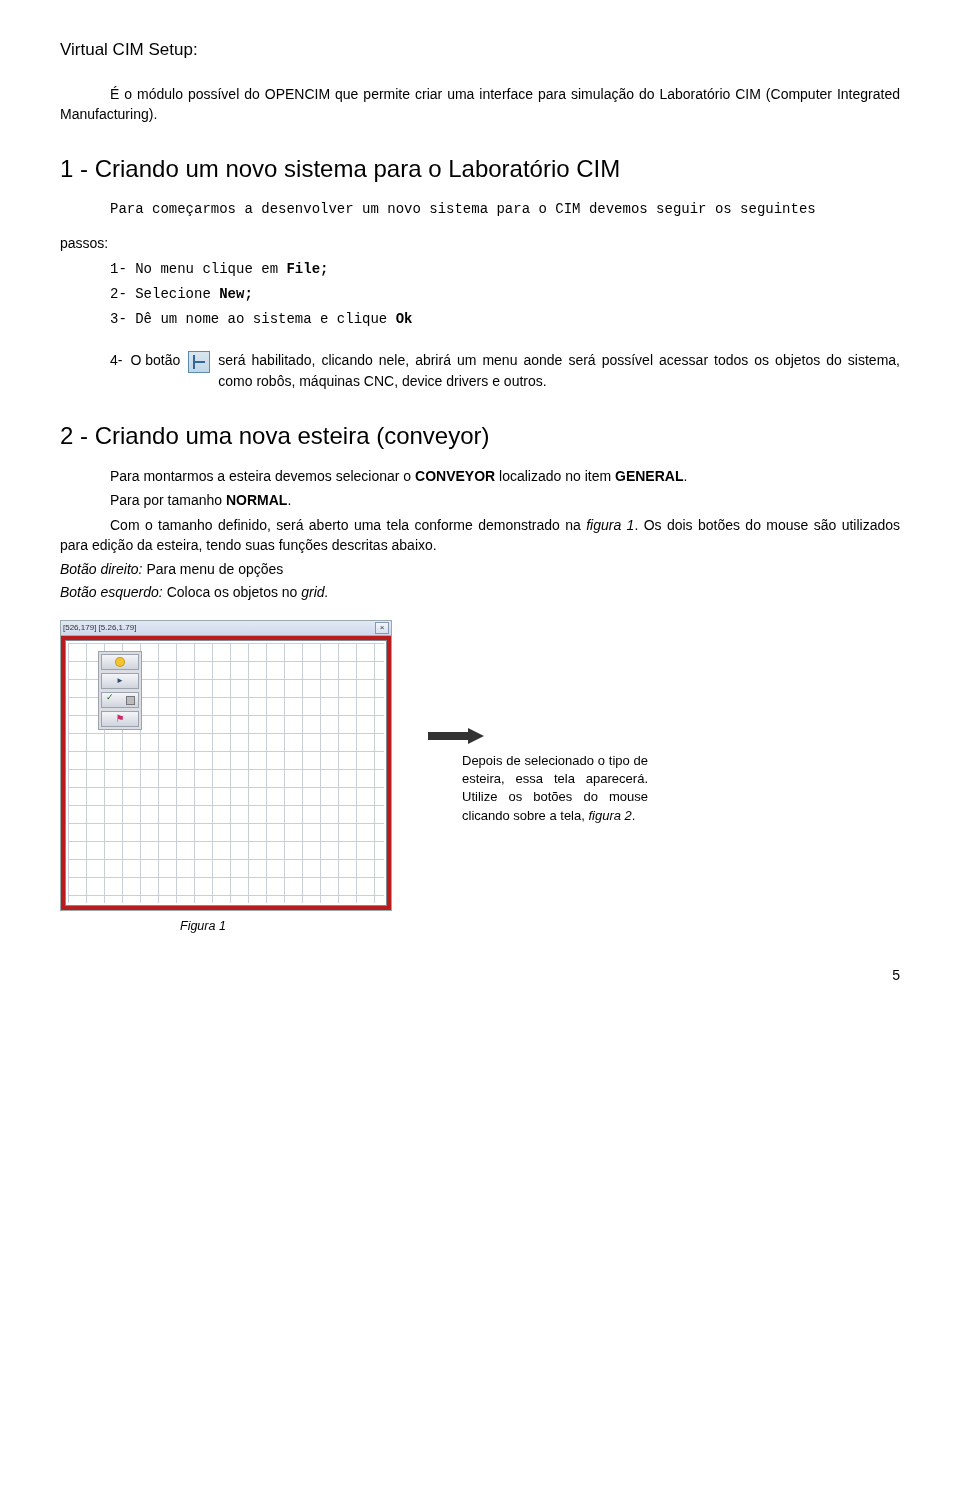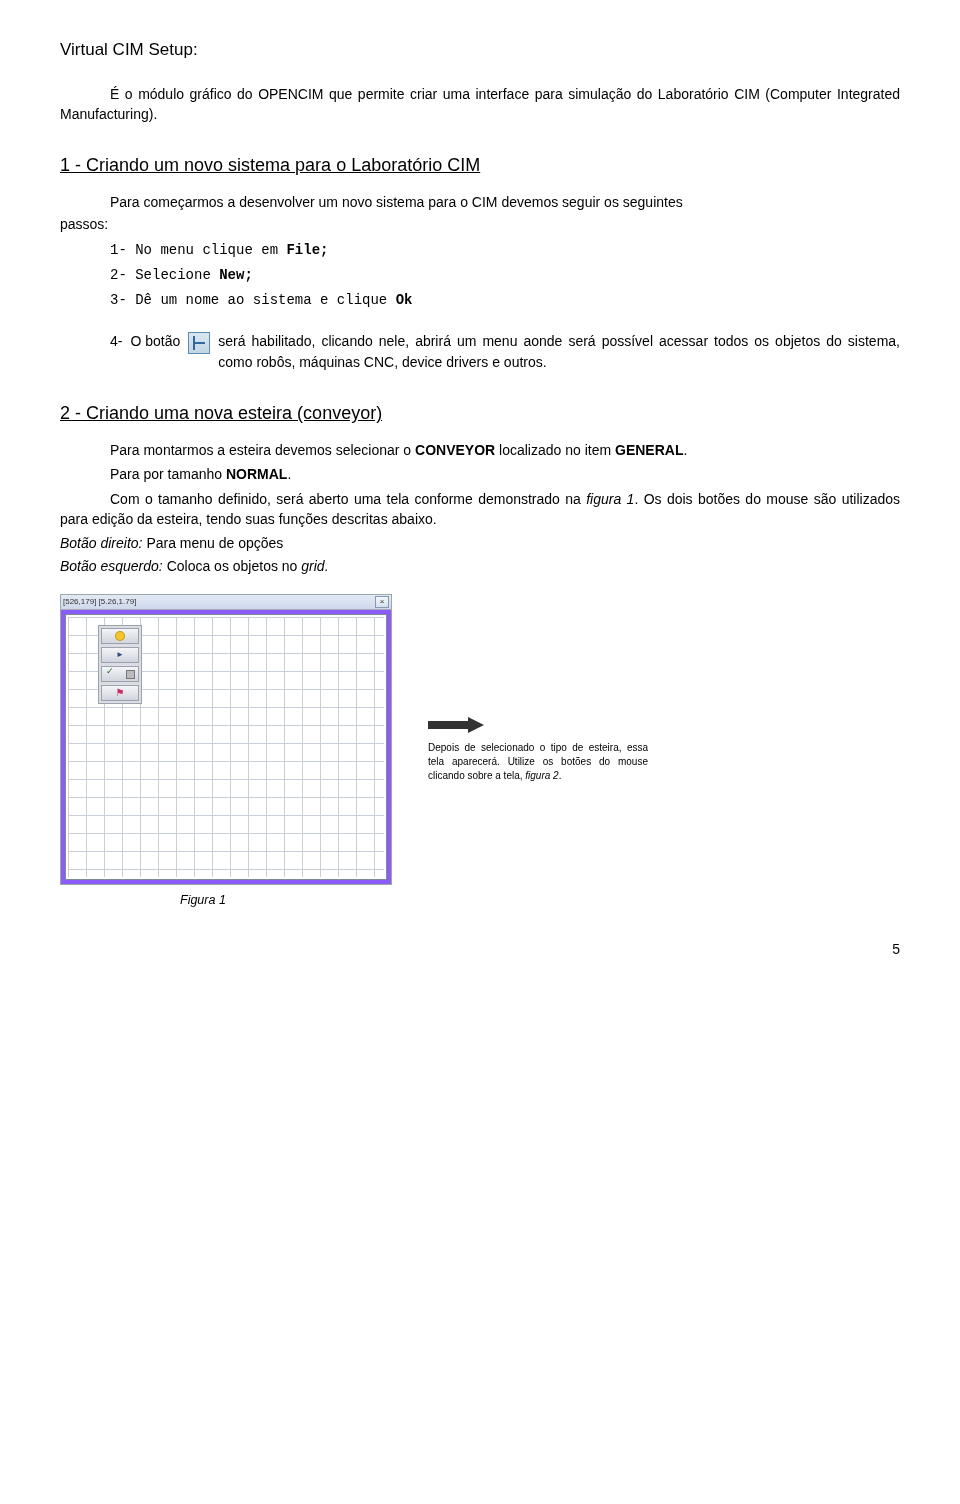--- a/index.html
+++ b/index.html
@@ -12,24 +12,23 @@
     width: 840px;
   }
   h1 {
     font-family: Verdana, Tahoma, sans-serif;
     font-size: 17px;
     font-weight: normal;
     margin: 0 0 24px 0;
   }
   h2 {
     font-family: Verdana, Tahoma, sans-serif;
-    font-size: 18px;
+    font-size: 24px;
     font-weight: normal;
     margin: 30px 0 16px 0;
-    text-decoration: underline;
   }
   p {
     text-align: justify;
     margin: 0 0 14px 0;
     line-height: 1.45;
   }
   .indent {
     text-indent: 50px;
   }
   .step-list {
@@ -77,21 +76,21 @@
 
   .figure-row {
     display: flex;
     align-items: center;
     gap: 36px;
     margin-top: 18px;
   }
   .fig1 {
     width: 330px;
     border: 1px solid #9aa;
-    background: #8b5cf6;
+    background: #b91c1c;
   }
   .fig1-title {
     display: flex;
     align-items: center;
     justify-content: space-between;
     height: 14px;
     background: linear-gradient(#e3e9f5, #cfd9ec);
     font-size: 8px;
     color: #333;
     padding: 0 2px;
@@ -174,48 +173,49 @@
     content: ""; position: absolute; left: 0; top: 4px;
     width: 40px; height: 8px; background: #333;
   }
   .big-arrow::after {
     content: ""; position: absolute; left: 40px; top: 0;
     border-left: 16px solid #333;
     border-top: 8px solid transparent;
     border-bottom: 8px solid transparent;
   }
   .caption-box {
-    font-size: 10px;
+    font-size: 13px;
     text-align: justify;
     line-height: 1.4;
+    margin-left: 34px;
   }
   .fig-caption {
     font-style: italic;
     font-size: 12.5px;
     margin: 8px 0 0 120px;
   }
   .page-num {
     text-align: right;
     font-size: 14px;
     margin-top: 34px;
   }
   .pad-after-passos {
     margin-top: -8px;
   }
 </style>
 </head>
 <body>
 
 <h1>Virtual CIM Setup:</h1>
 
-<p class="indent">É o módulo gráfico do OPENCIM que permite criar uma interface para simulação do Laboratório CIM (Computer Integrated Manufacturing).</p>
+<p class="indent">É o módulo possível do OPENCIM que permite criar uma interface para simulação do Laboratório CIM (Computer Integrated Manufacturing).</p>
 
 <h2>1 -  Criando um novo sistema  para o Laboratório CIM</h2>
 
-<p class="indent" style="margin-bottom:2px;">Para começarmos a desenvolver um novo sistema para o CIM devemos seguir os seguintes</p>
+<p class="indent" style="margin-bottom:14px;font-family:Liberation Mono, monospace;">Para começarmos a desenvolver um novo sistema para o CIM devemos seguir os seguintes</p>
 <p class="pad-after-passos" style="margin:0 0 6px 0;">passos:</p>
 
 <ul class="step-list">
   <li>
     <span>1-  No menu clique em </span><span class="bold">File;</span>
   </li>
   <li>
     <span>2-  Selecione </span><span class="bold">New;</span>
   </li>
   <li>

